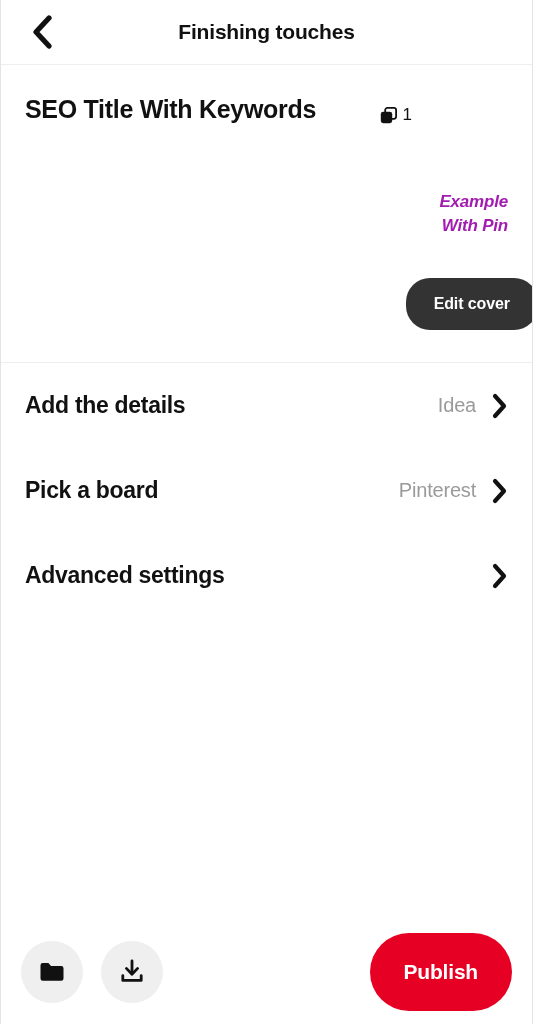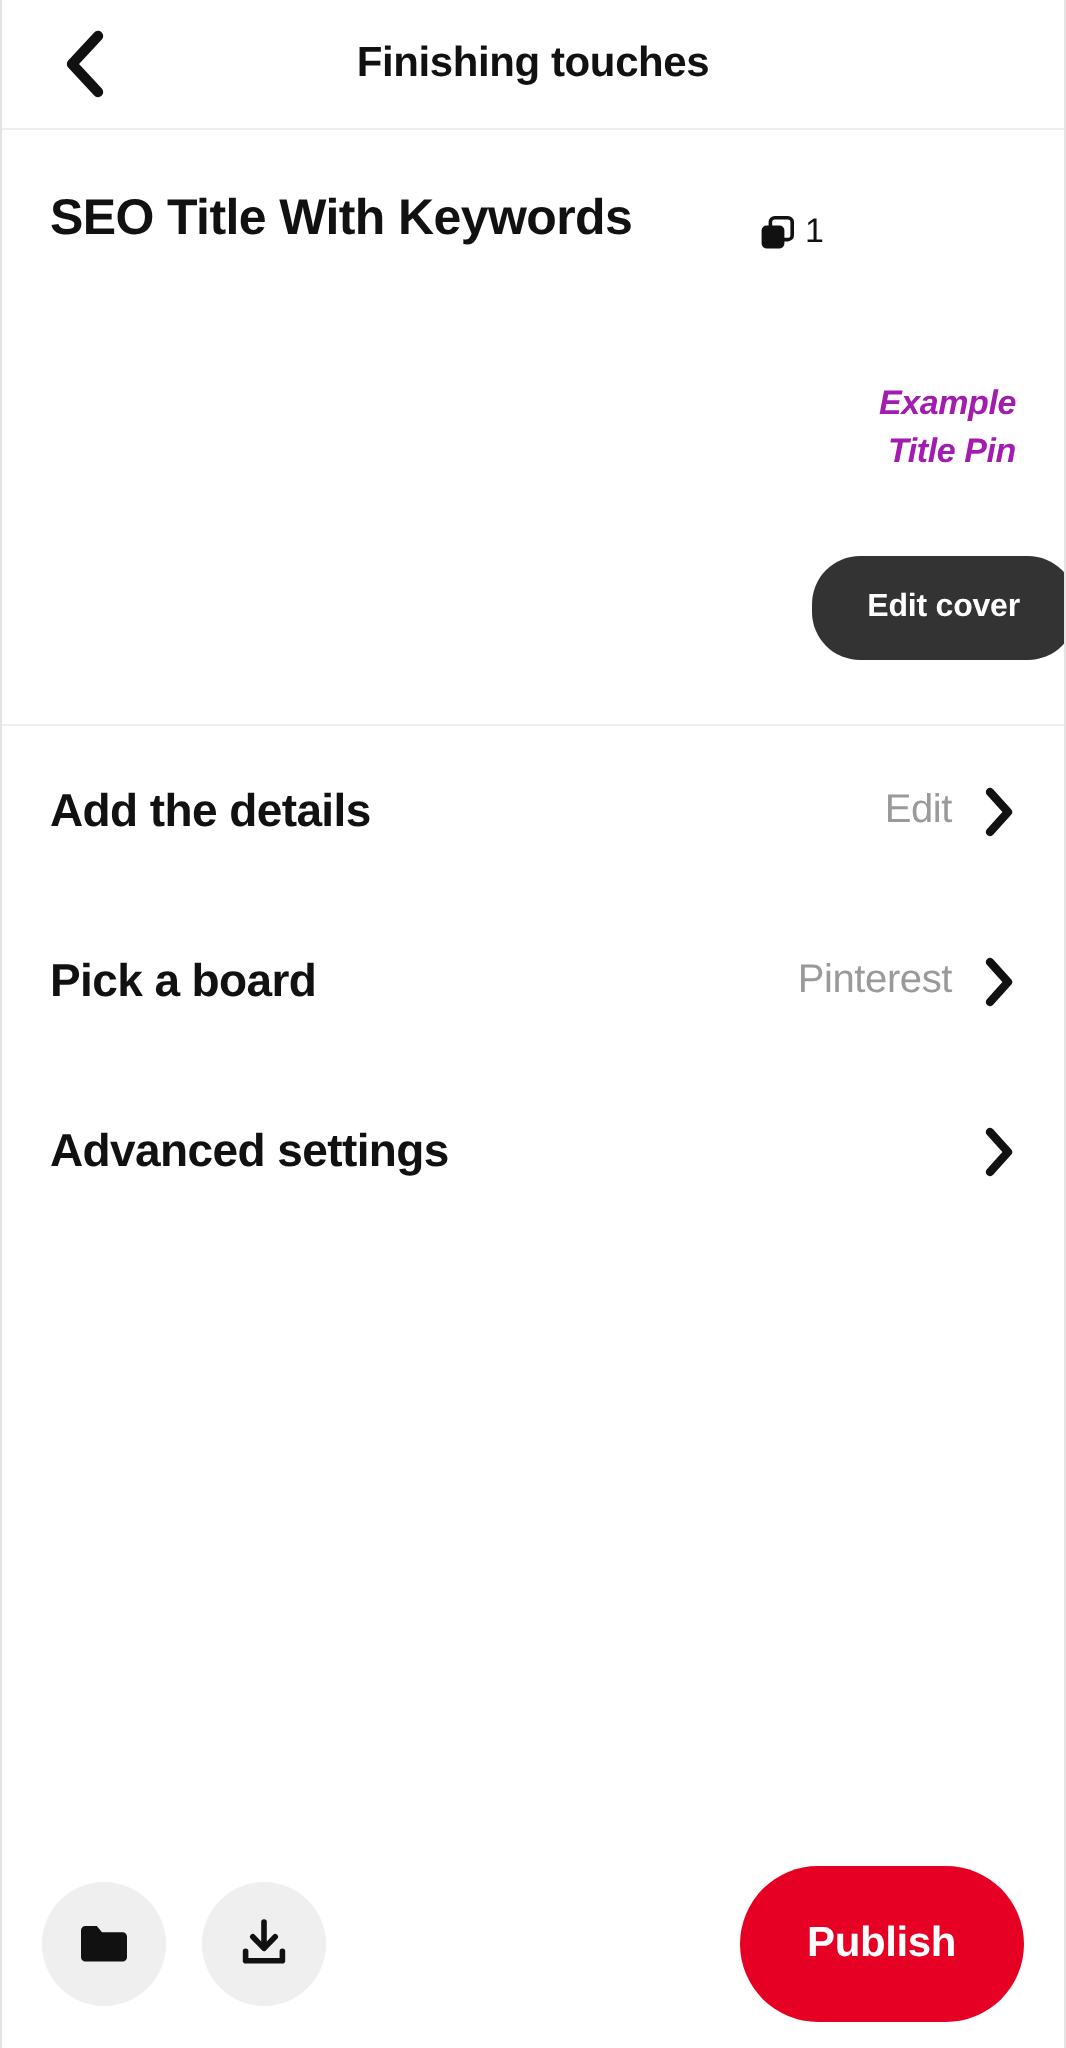--- a/index.html
+++ b/index.html
@@ -56,21 +56,21 @@
   
   .cover-section {
     position: relative;
     height: 298px;
     border-bottom: 1px solid #eeeeee;
     padding: 28px 24px 0 24px;
   }
   .cover-top {
     display: flex;
     justify-content: space-between;
-    align-items: flex-end;
+    align-items: flex-start;
   }
   .pin-title {
     font-size: 25px;
     font-weight: bold;
     color: #111111;
     line-height: 1.32;
     letter-spacing: -0.3px;
     max-width: 300px;
   }
   .page-count {
@@ -211,32 +211,32 @@
             <rect x="5.2" y="0.9" width="10.9" height="10.9" rx="2.2" stroke="#111111" stroke-width="1.8"></rect>
             <rect x="0.8" y="4.8" width="11.4" height="11.4" rx="2.4" fill="#111111"></rect>
           </svg>
         </span>
         <span class="page-count-num">1</span>
       </div>
     </div>
 
     <div class="cover-label">
       <div>Example</div>
-      <div>Title Pin</div>
+      <div>With Pin</div>
     </div>
 
     <button class="edit-cover-btn">Edit cover</button>
   </div>
 
   <div class="settings-list">
 
     <button class="setting-row">
       <span class="setting-label">Add the details</span>
       <span class="setting-right">
-        <span class="setting-value">Edit</span>
+        <span class="setting-value">Idea</span>
         <span>
           <svg width="16" height="26" viewBox="0 0 16 26" fill="none">
             <path d="M3 3 L12 13 L3 23" stroke="#111111" stroke-width="4.2" stroke-linecap="round" stroke-linejoin="round"></path>
           </svg>
         </span>
       </span>
     </button>
 
     <button class="setting-row">
       <span class="setting-label">Pick a board</span>

